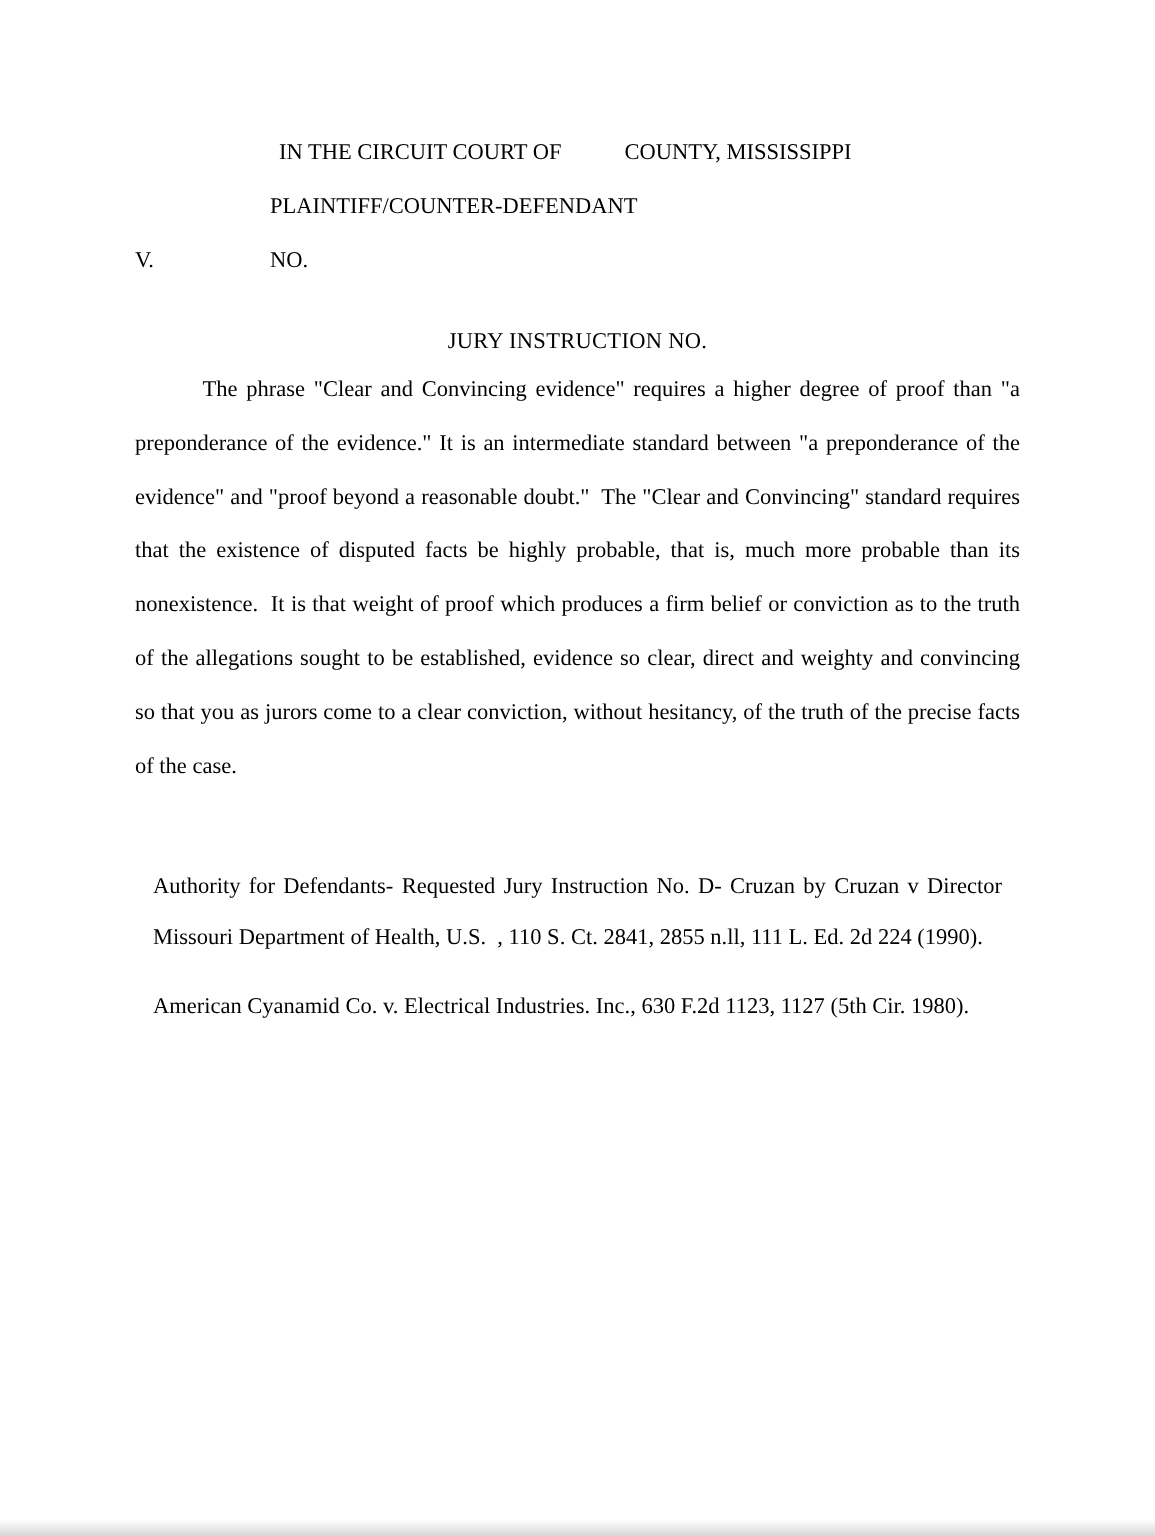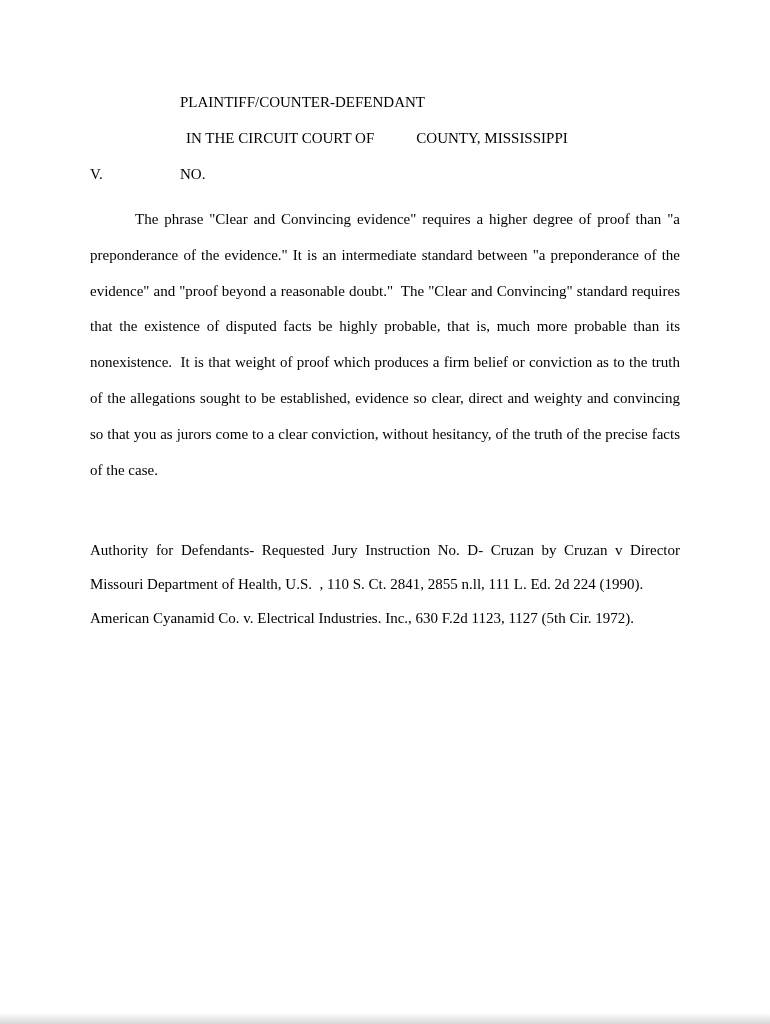--- a/index.html
+++ b/index.html
@@ -49,21 +49,21 @@
   }
   .body-par {
     margin: 7px 0 0 0;
     font-size: 15px;
     line-height: 35.8px;
     text-align: justify;
     text-indent: 45px;
   }
   .authority { margin-top: 45px; }
   .auth-par {
-    margin: 0;
+    margin: 12px;
     font-size: 15px;
     line-height: 34px;
   }
   .auth-par.justify {
     text-align: justify;
   }
   .page-edge {
     position: absolute;
     left: 0;
     right: 0;
@@ -71,38 +71,39 @@
     height: 11px;
     background: linear-gradient(to bottom, #ffffff 0%, #e3e3e3 70%, #d7d7d7 100%);
   }
 </style>
 </head>
 <body>
 
 <div class="page">
   <div class="content">
 
+    <div class="h-line court-line">
+      <span>IN THE CIRCUIT COURT OF</span><span class="county-gap"></span><span>COUNTY, MISSISSIPPI</span>
+    </div>
+
     <div class="h-line party-line">
       <span>PLAINTIFF/COUNTER-DEFENDANT</span>
-    </div>
-
-    <div class="h-line court-line">
-      <span>IN THE CIRCUIT COURT OF</span><span class="county-gap"></span><span>COUNTY, MISSISSIPPI</span>
     </div>
 
     <div class="h-line vs-line">
       <span class="versus">V.</span>
       <span>NO.</span>
     </div>
 
 
+    <div class="doc-title">JURY INSTRUCTION NO.</div>
 
     <p class="body-par">The phrase "Clear and Convincing evidence" requires a higher degree of proof than "a preponderance of the evidence." It is an intermediate standard between "a preponderance of the evidence" and "proof beyond a reasonable doubt."&nbsp; The "Clear and Convincing" standard requires that the existence of disputed facts be highly probable, that is, much more probable than its nonexistence.&nbsp; It is that weight of proof which produces a firm belief or conviction as to the truth of the allegations sought to be established, evidence so clear, direct and weighty and convincing so that you as jurors come to a clear conviction, without hesitancy, of the truth of the precise facts of the case.</p>
 
     <div class="authority">
       <p class="auth-par justify">Authority for Defendants- Requested Jury Instruction No. D- Cruzan by Cruzan v Director Missouri Department of Health, U.S.&nbsp;&nbsp;, 110 S. Ct. 2841, 2855 n.ll, 111 L. Ed. 2d 224 (1990).</p>
-      <p class="auth-par">American Cyanamid Co. v. Electrical Industries. Inc., 630 F.2d 1123, 1127 (5th Cir. 1972).</p>
+      <p class="auth-par">American Cyanamid Co. v. Electrical Industries. Inc., 630 F.2d 1123, 1127 (5th Cir. 1980).</p>
     </div>
 
   </div>
 
   <div class="page-edge"></div>
 </div>
 
 </body></html>

